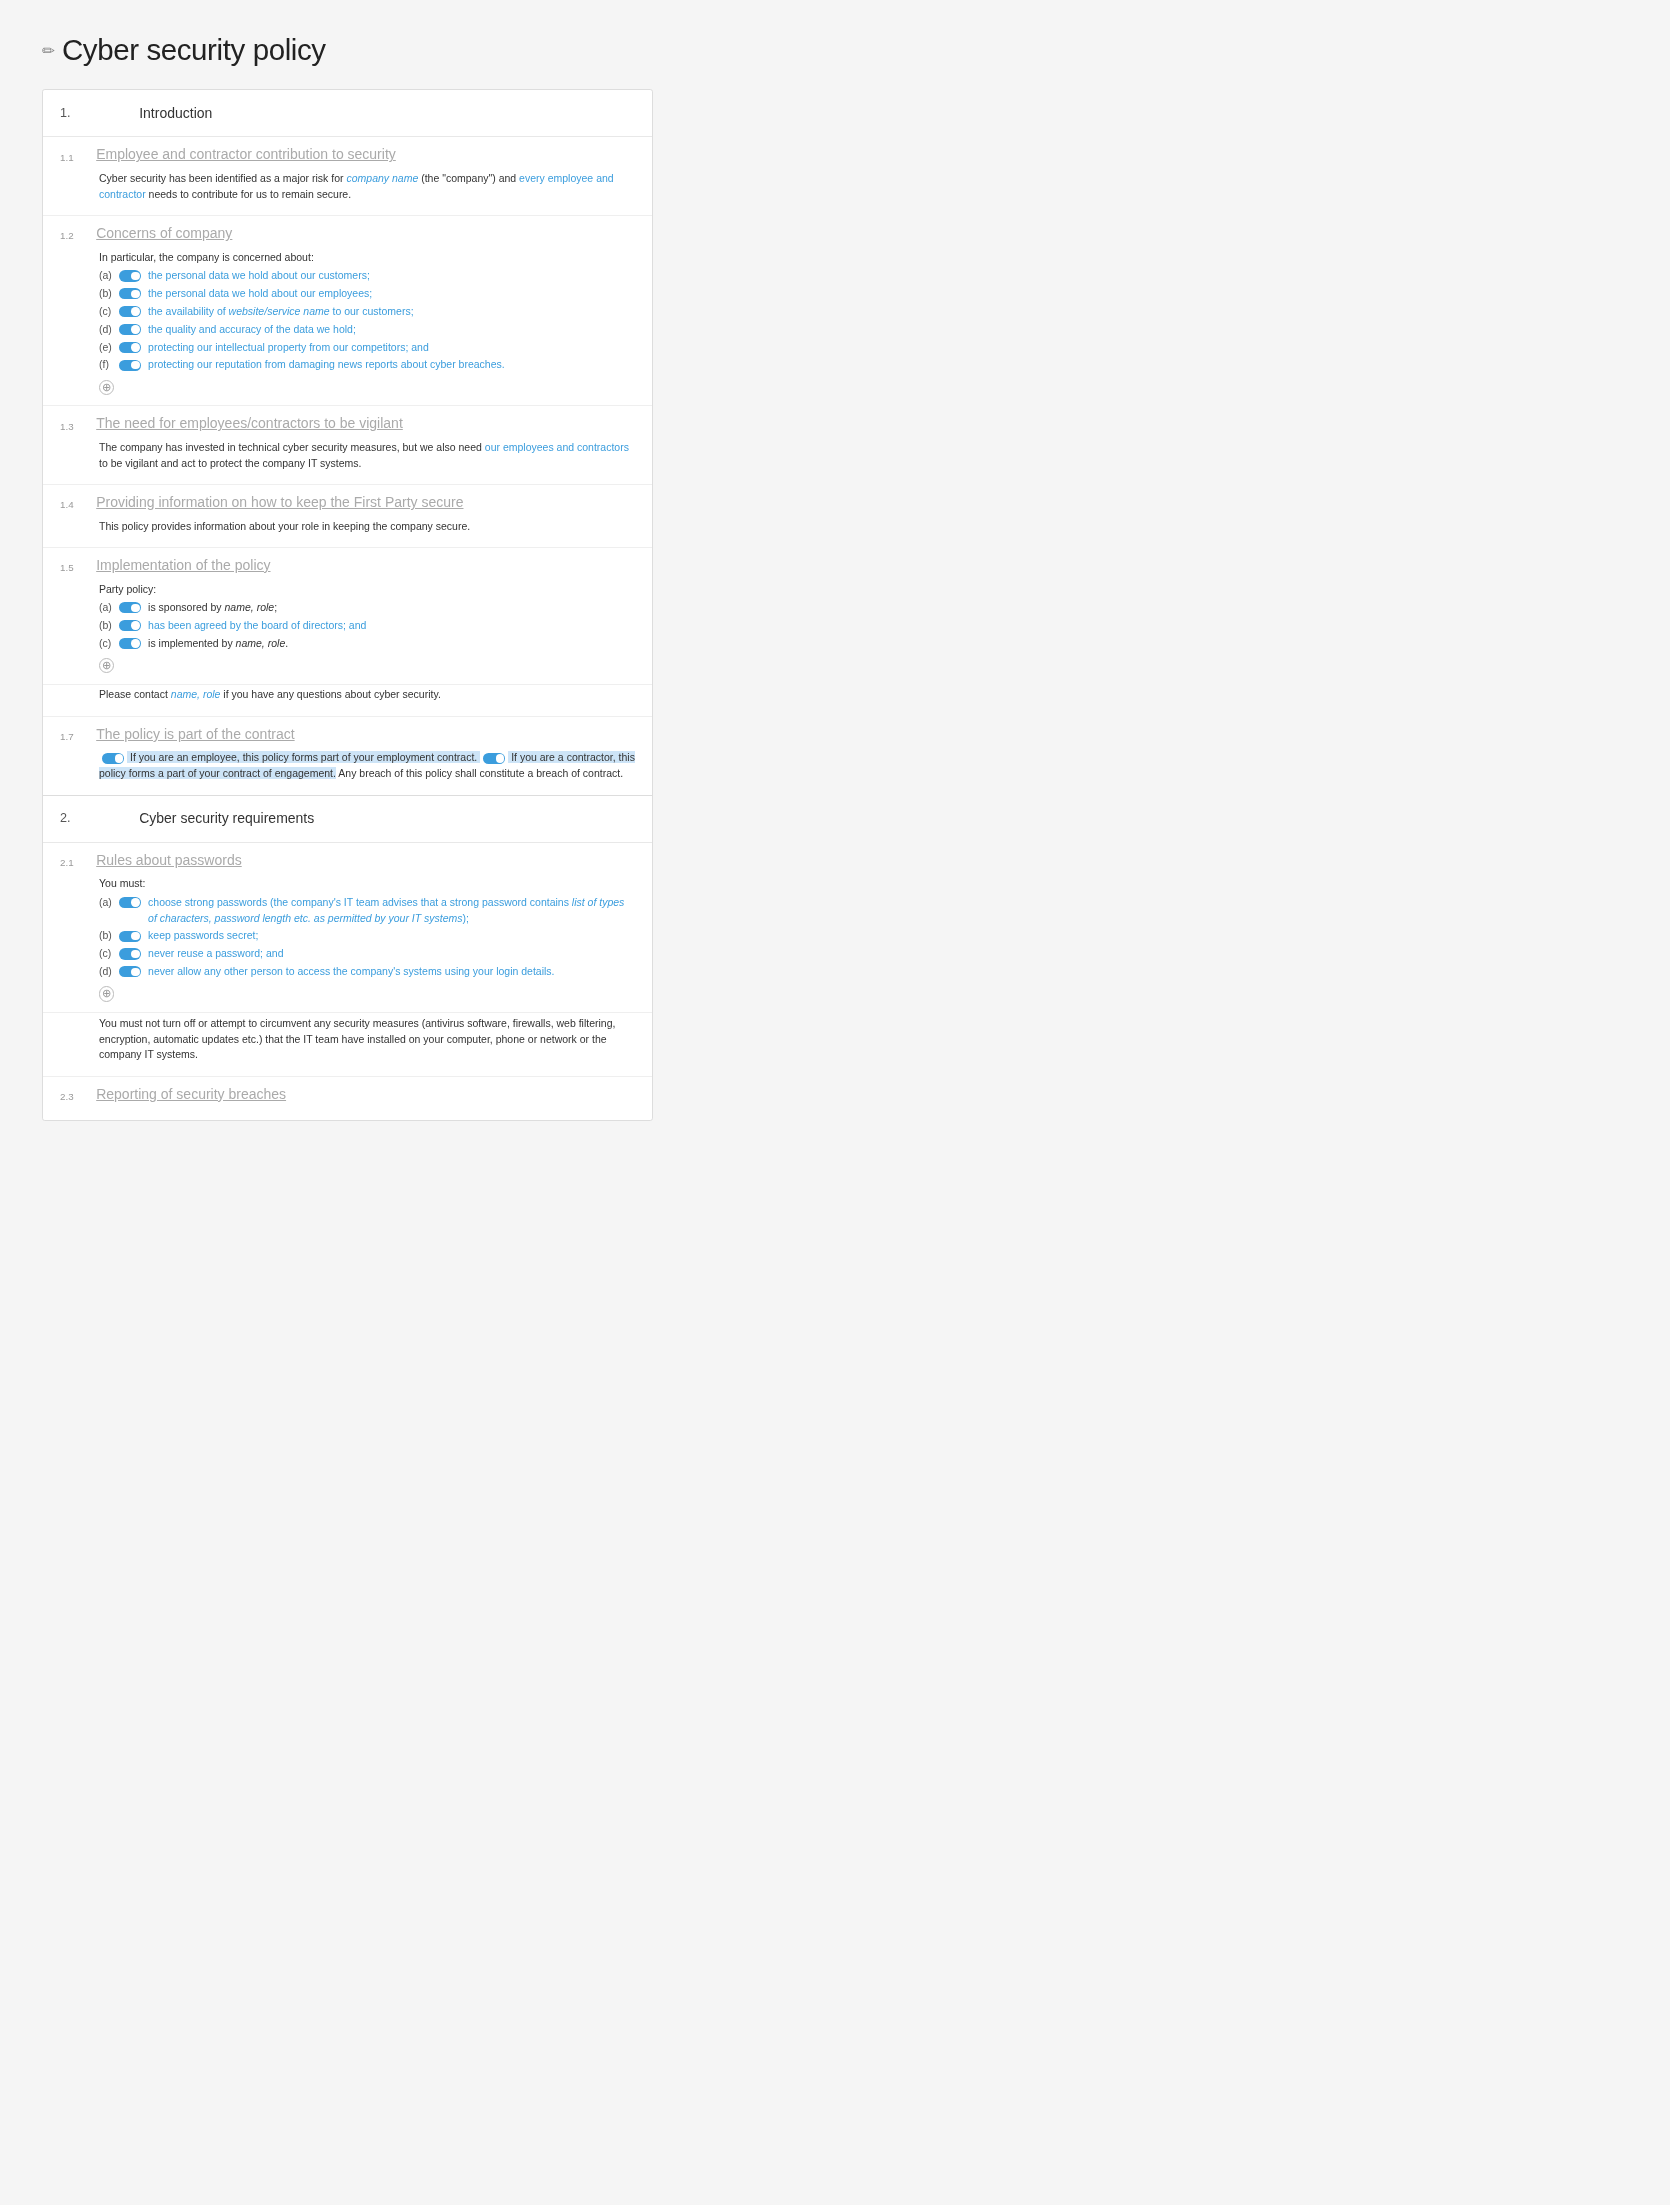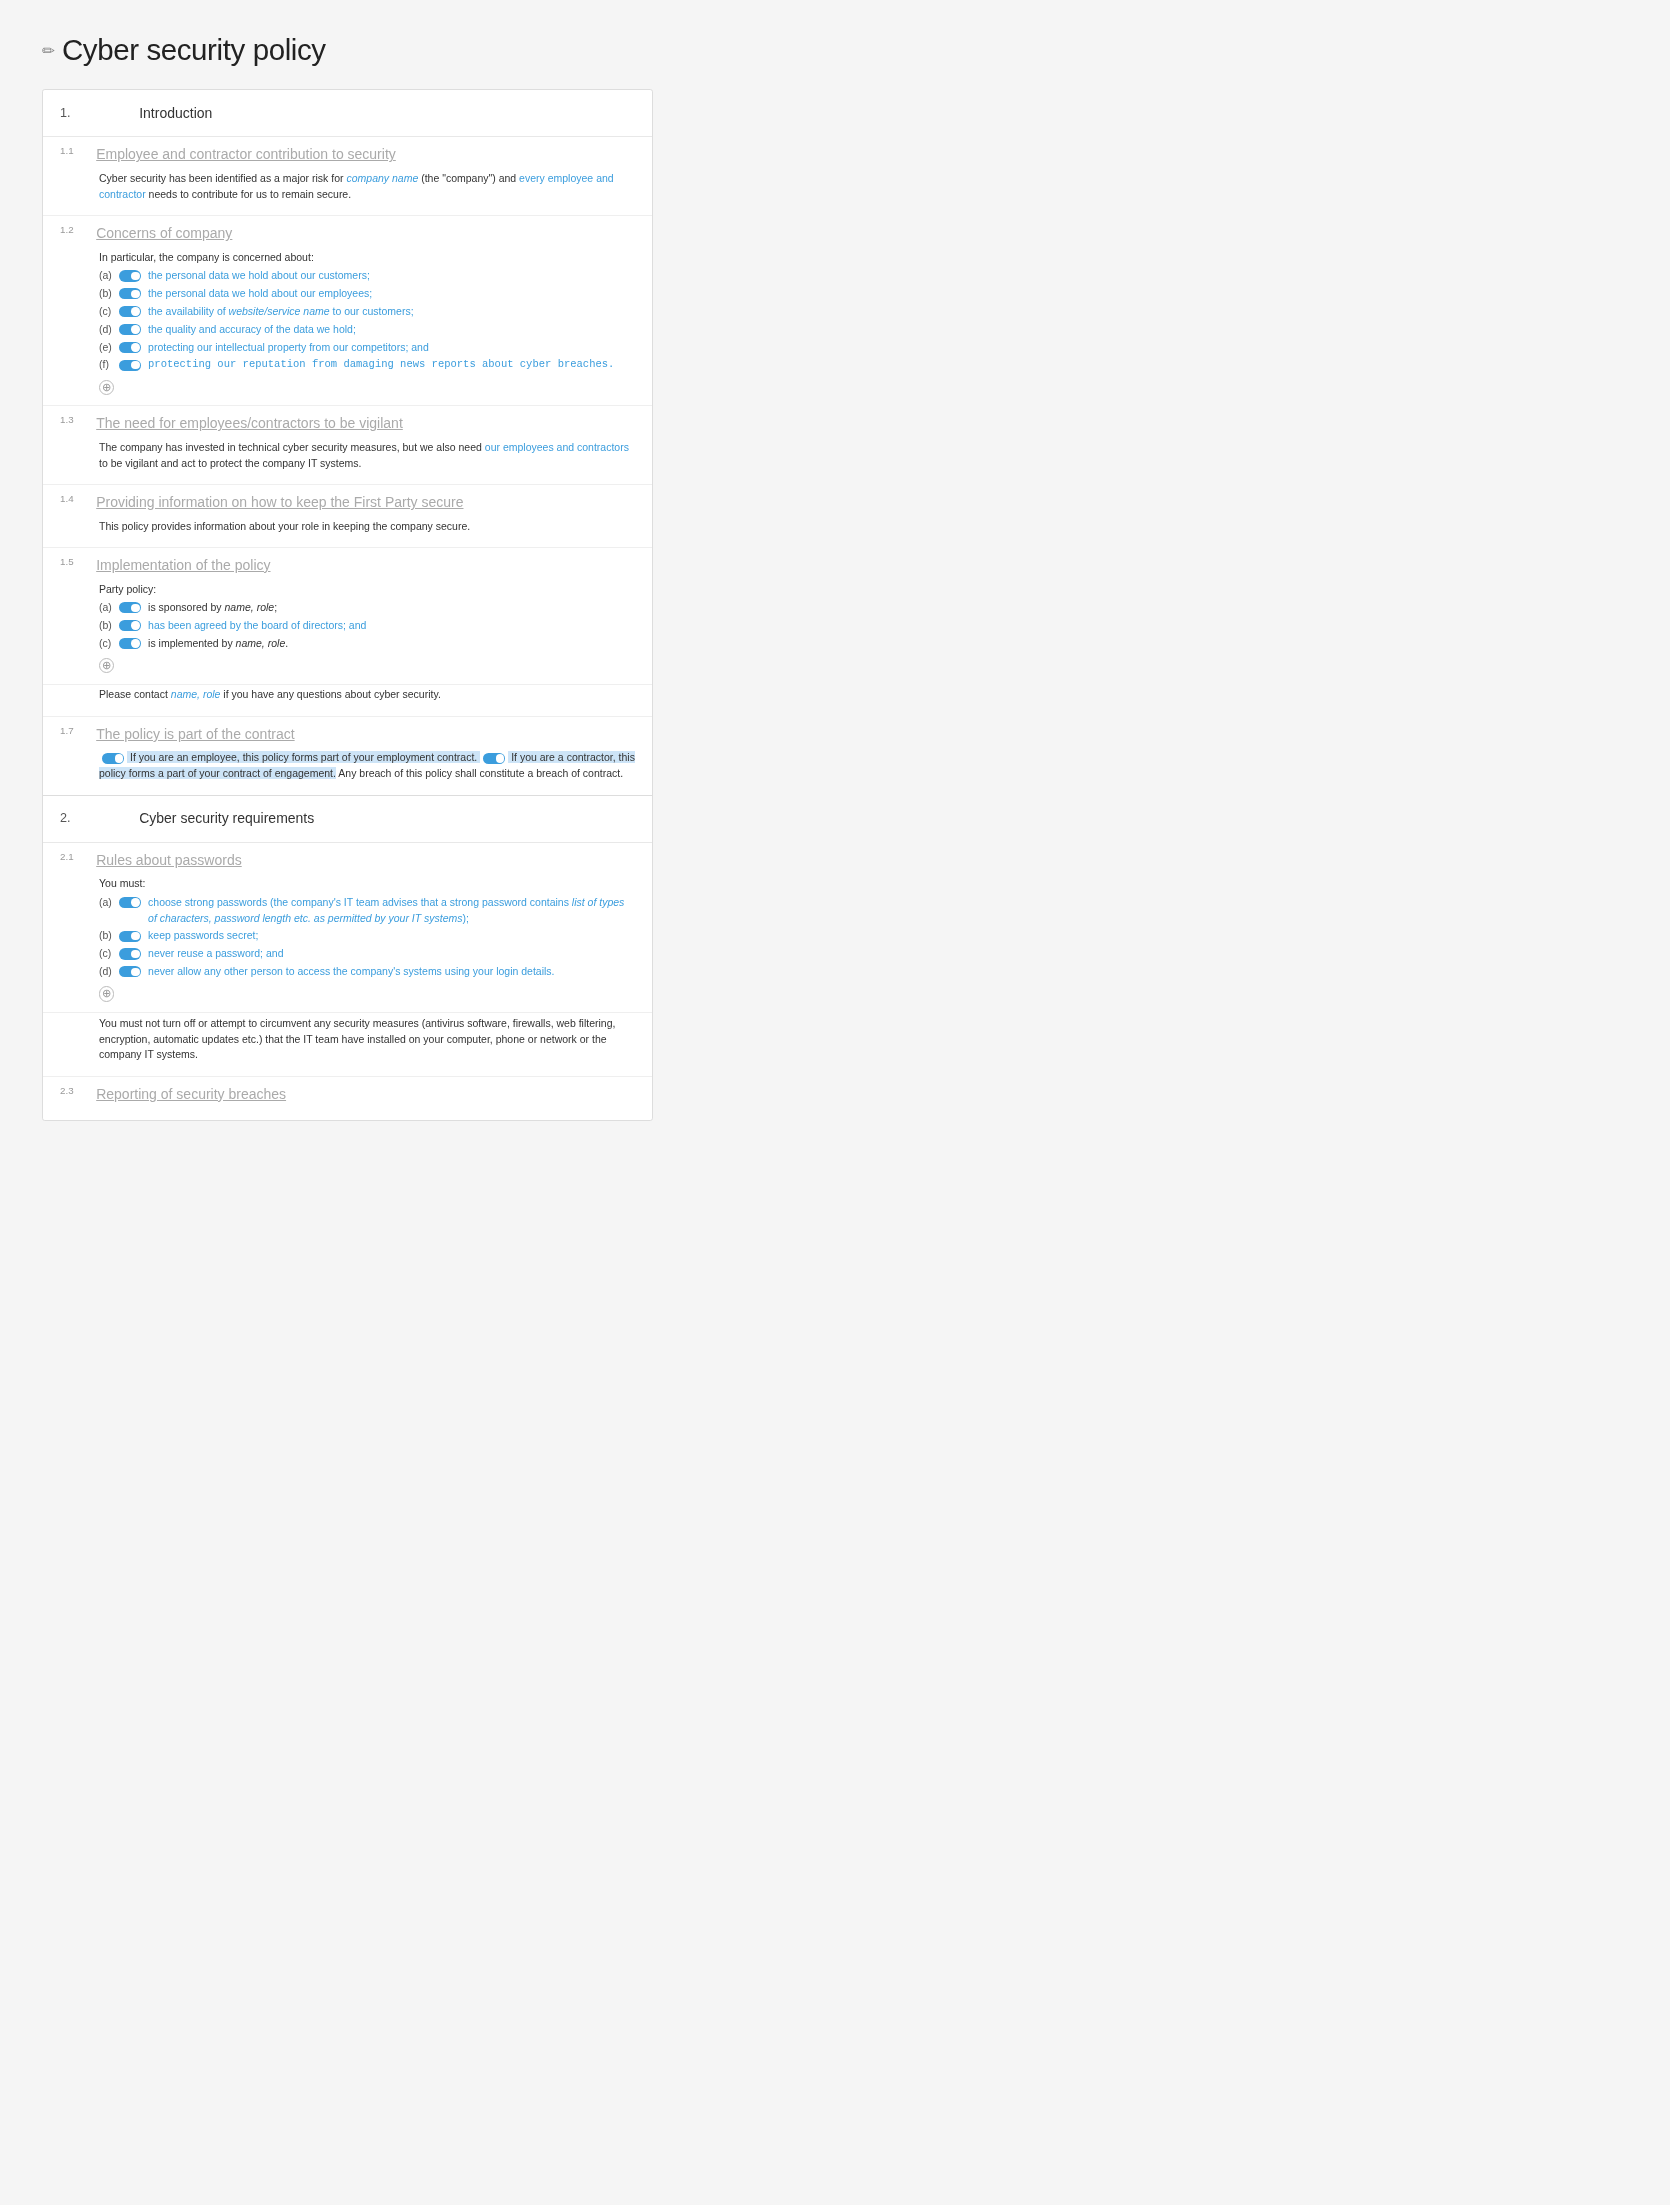--- a/index.html
+++ b/index.html
@@ -58,21 +58,21 @@
     }
     .subsection {
       border-bottom: 0.7px solid #efefef;
     }
     .subsection:last-child {
       border-bottom: none;
     }
     .subsection-header {
       padding: 7px 17px 2.8px 17px;
       display: flex;
-      align-items: flex-start;
+      align-items: flex-end;
       gap: 11.2px;
     }
     .subsection-number {
       font-size: 9.8px;
       color: #999;
       min-width: 25px;
     }
     .subsection-title {
       font-size: 14px;
       color: #aaa;
@@ -206,21 +206,21 @@
               <span class="list-label">(d)</span>
               <span class="toggle"></span>
               <span class="list-text" style="color: rgb(59, 157, 221);">the quality and accuracy of the data we hold;</span>
             </div><div class="list-item">
               <span class="list-label">(e)</span>
               <span class="toggle"></span>
               <span class="list-text" style="color: rgb(59, 157, 221);">protecting our intellectual property from our competitors; and</span>
             </div><div class="list-item">
               <span class="list-label">(f)</span>
               <span class="toggle"></span>
-              <span class="list-text" style="color: rgb(59, 157, 221); font-family: Liberation Mono, monospace;">protecting our reputation from damaging news reports about cyber breaches.</span>
+              <span class="list-text" style="color: rgb(59, 157, 221);">protecting our reputation from damaging news reports about cyber breaches.</span>
             </div><div class="add-item-btn">⊕</div></div>
         </div>
         <div class="subsection">
           <div class="subsection-header">
             <span class="subsection-number">1.3</span>
             <span class="subsection-title">The need for employees/contractors to be vigilant</span>
           </div>
           <div class="subsection-content">
             <p><span>The company has invested in technical cyber security measures, but we also need </span><span style="color: rgb(59, 157, 221);">our employees and contractors</span><span> to be vigilant and act to protect the company IT systems.</span></p>
           </div>

